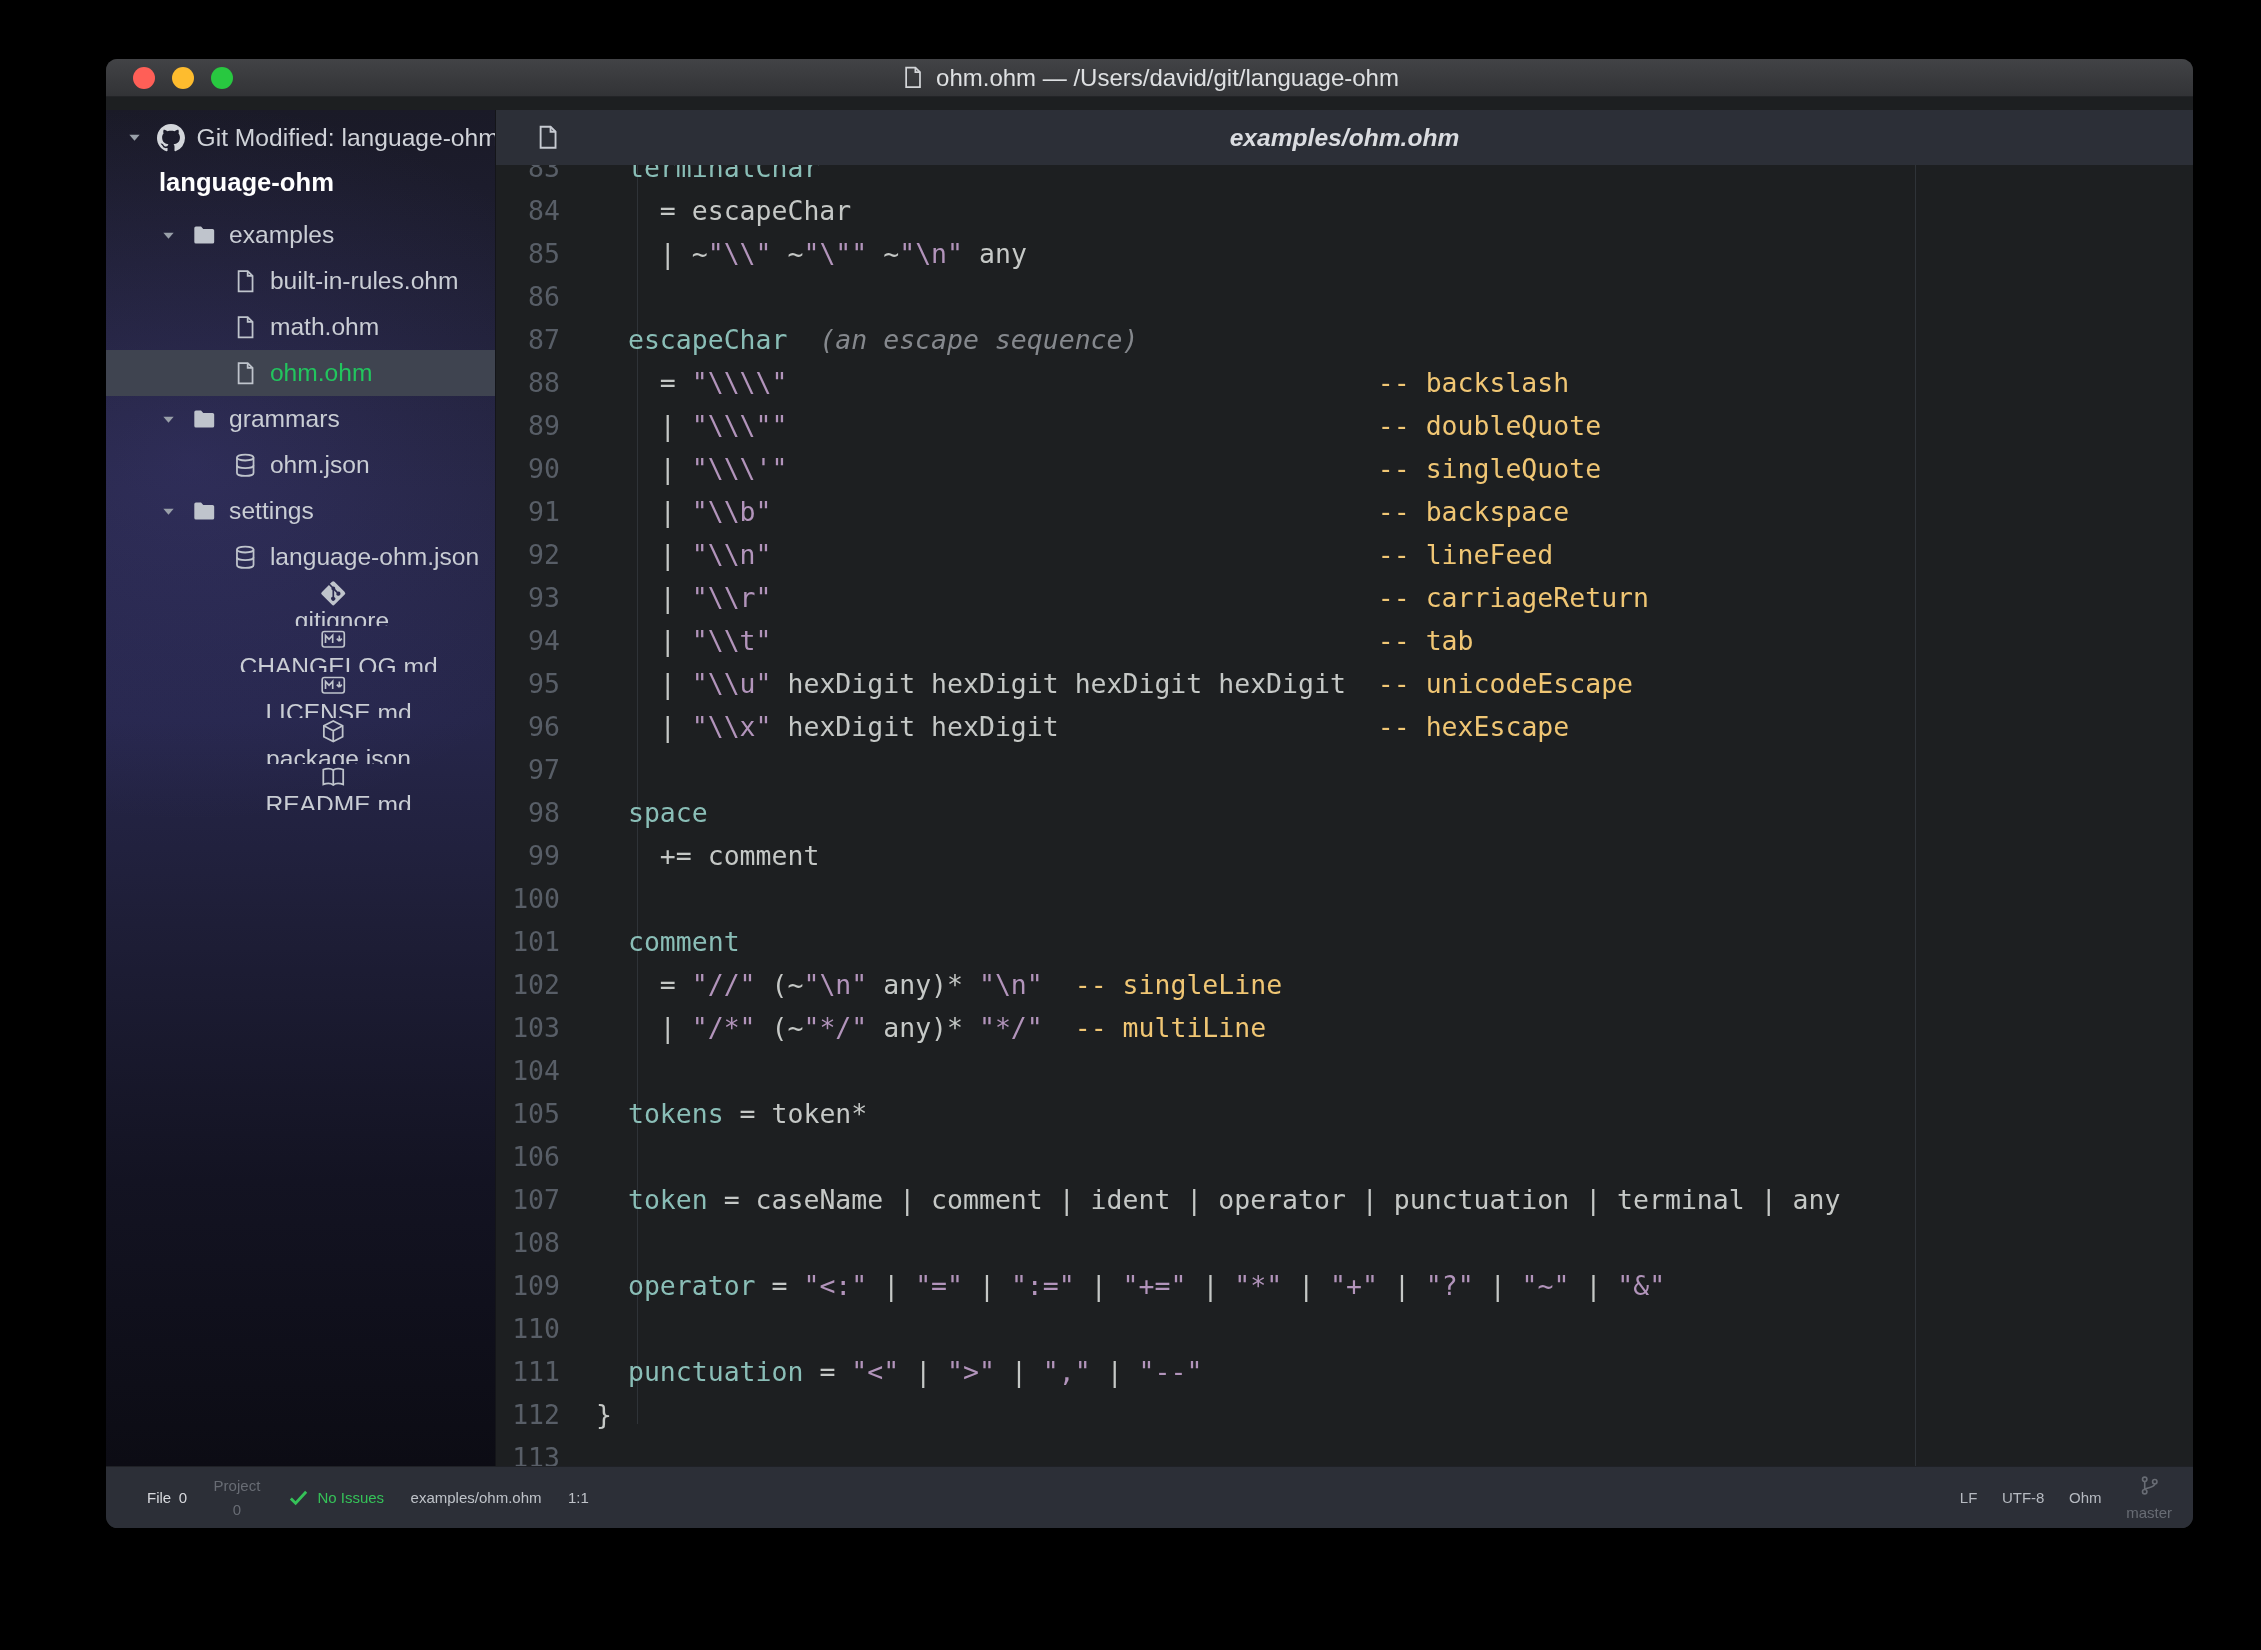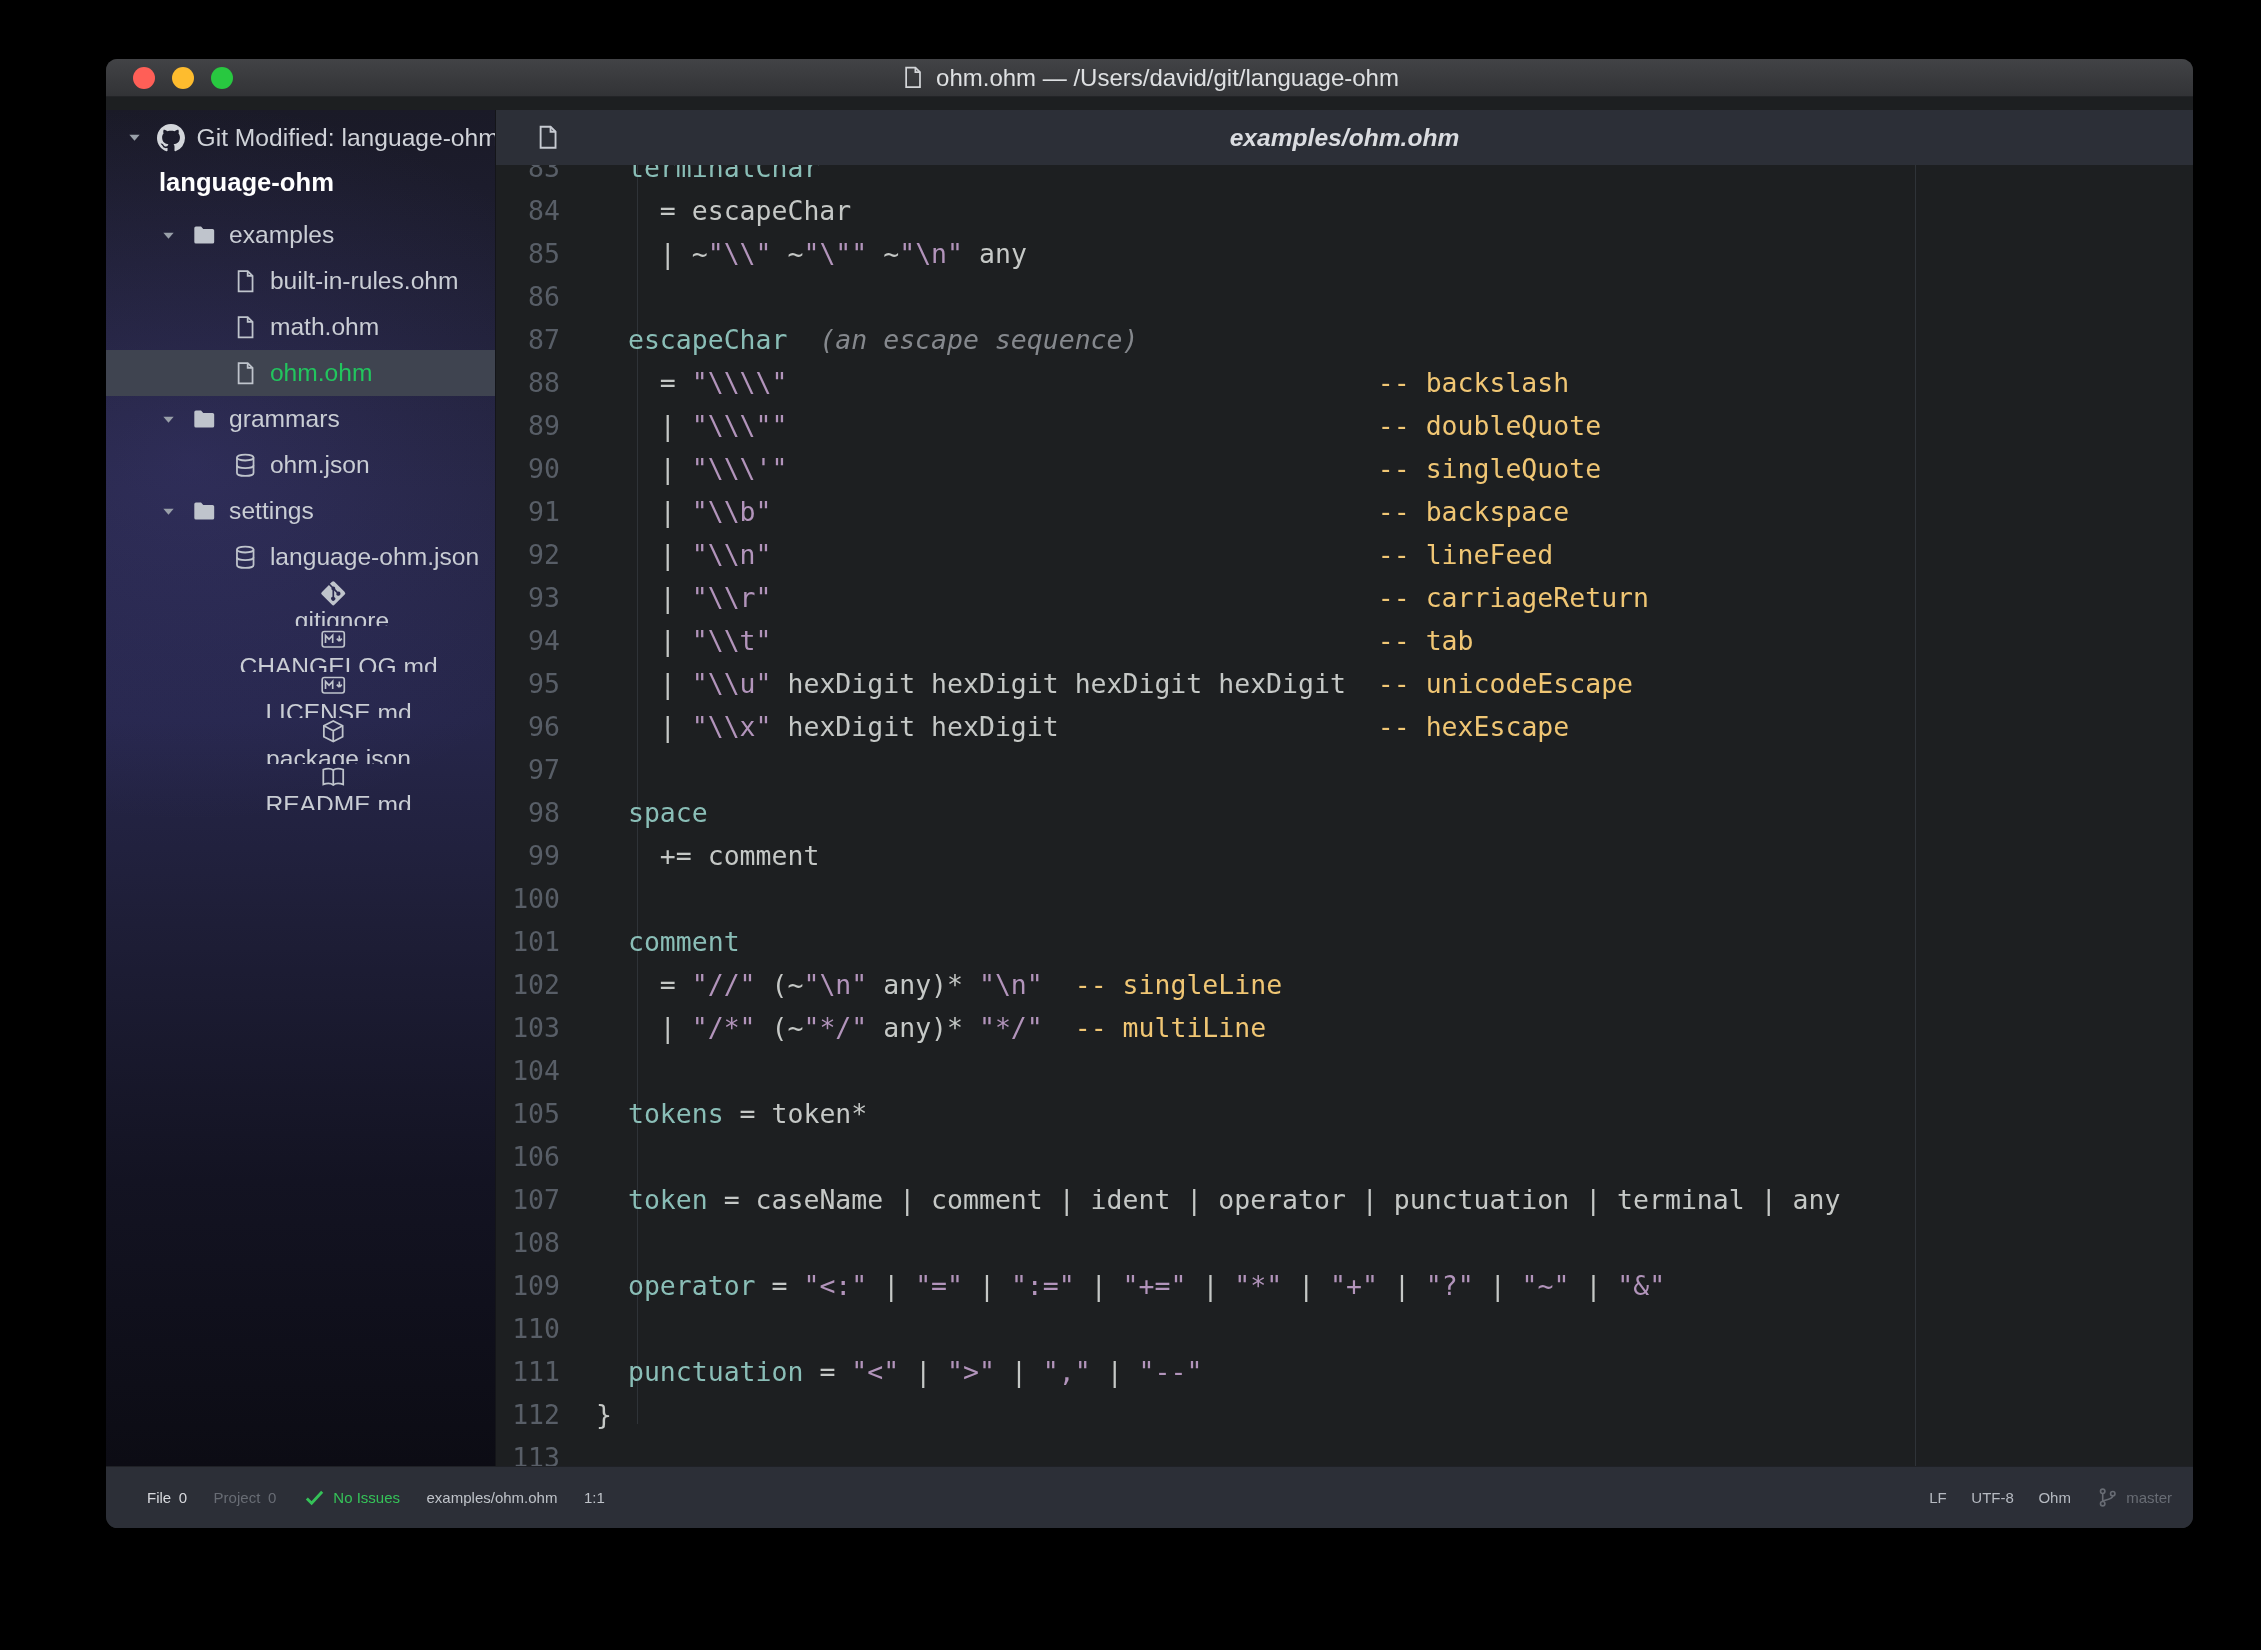--- a/index.html
+++ b/index.html
@@ -69,21 +69,21 @@
   .tok-i{ color:#85888d; font-style:italic; }
 
   
   .statusbar{ position:absolute; left:0; right:0; bottom:0; height:62px; background:#2c2f37;
     border-top:0.9px solid #1f2126; display:flex; align-items:center;
     font-size:15px; color:#b6bac1;text-align:right; }
   .sb-left{ display:flex; align-items:center; gap:26.5px; padding-left:41px; flex:1; min-width:0; }
   .sb-right{ display:flex; align-items:center; gap:24.6px; padding-right:21px; }
   .sb-item{ display:flex; align-items:center; gap:7.6px; white-space:nowrap; }
   .sb-bright{ color:#d8dade; }
-  .sb-dim{ color:#686c74; }
+  .sb-dim{ color:#686c74;flex-direction:column; }
   .sb-green{ color:#35c258; }
   .sb-path{ color:#bfc3c9; }
 </style>
 </head>
 <body>
 
 <div class="window">
 
   <div class="titlebar">
     <div class="traffic">

